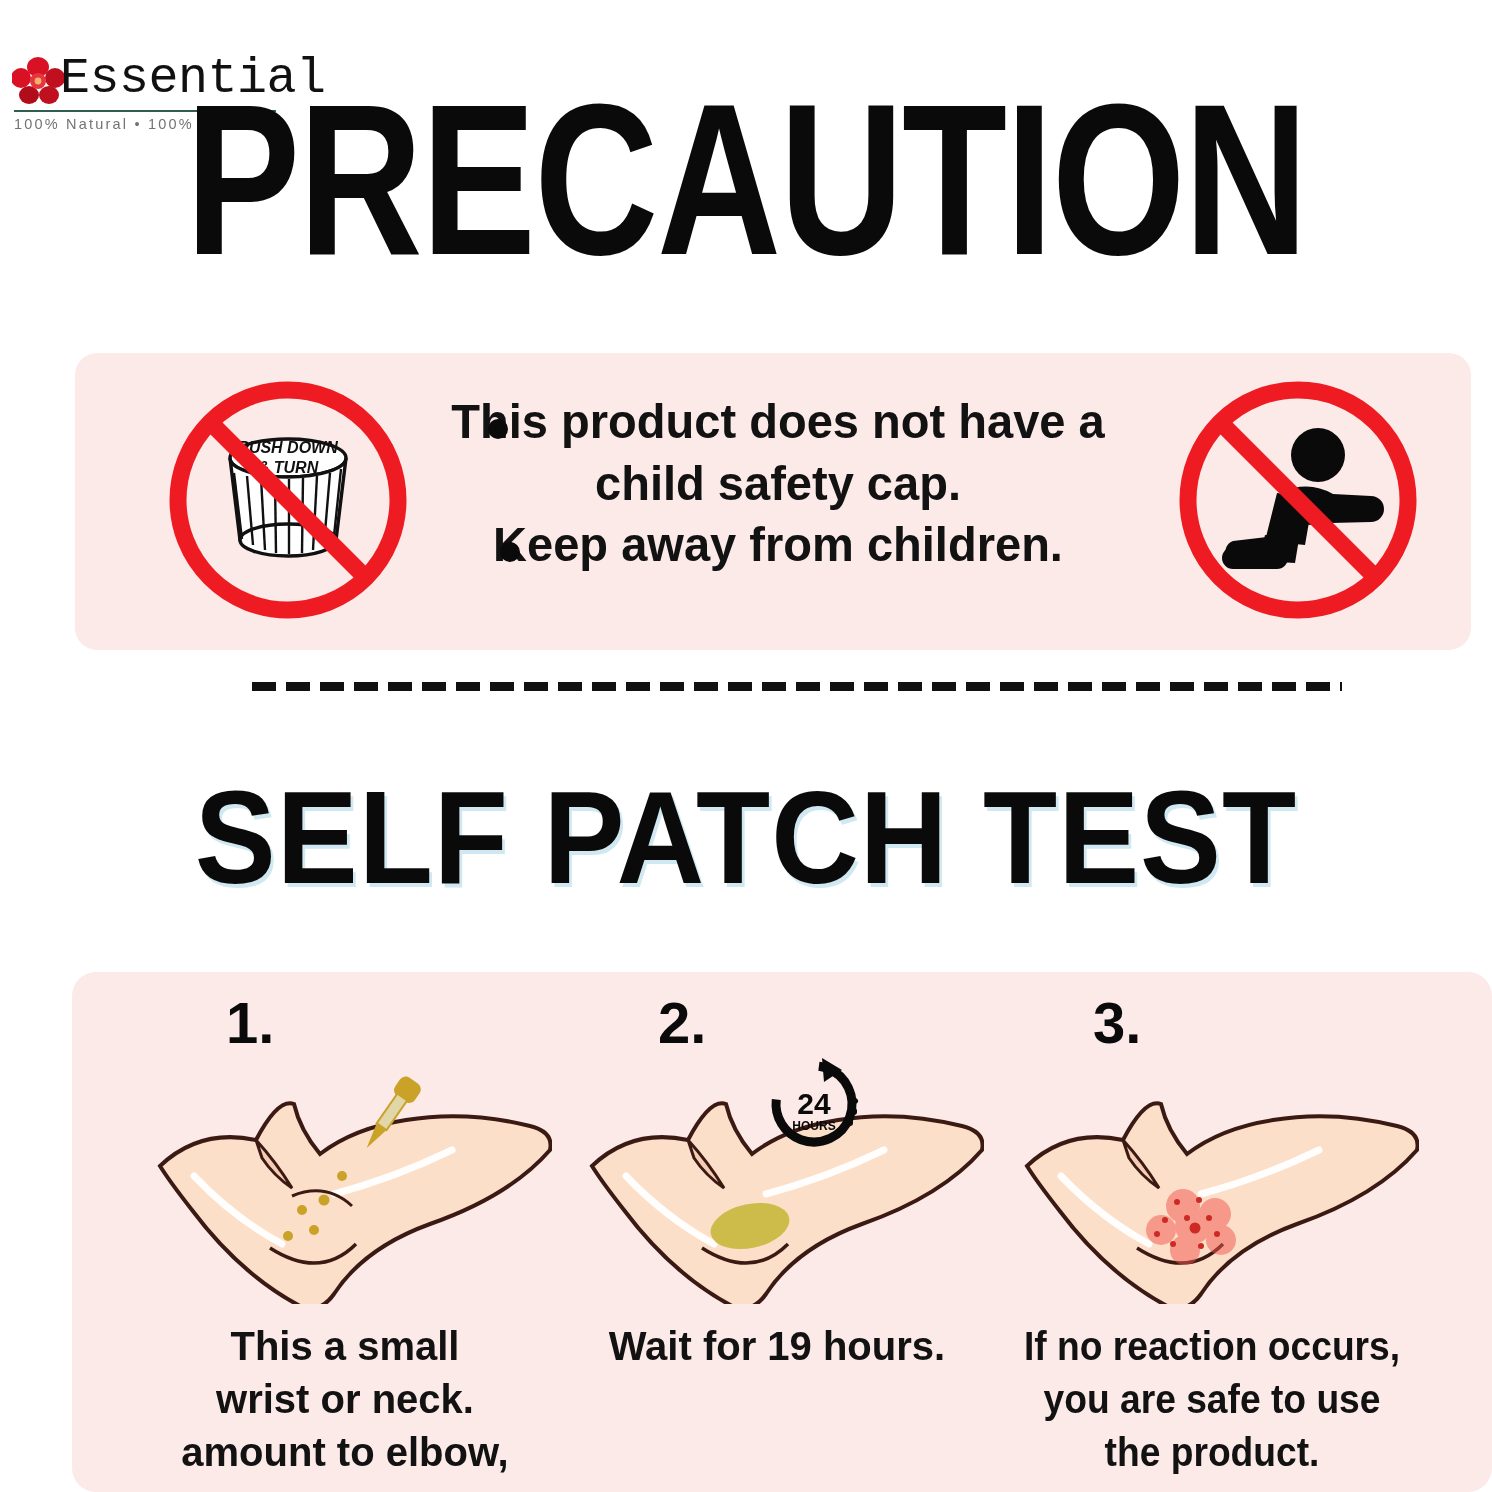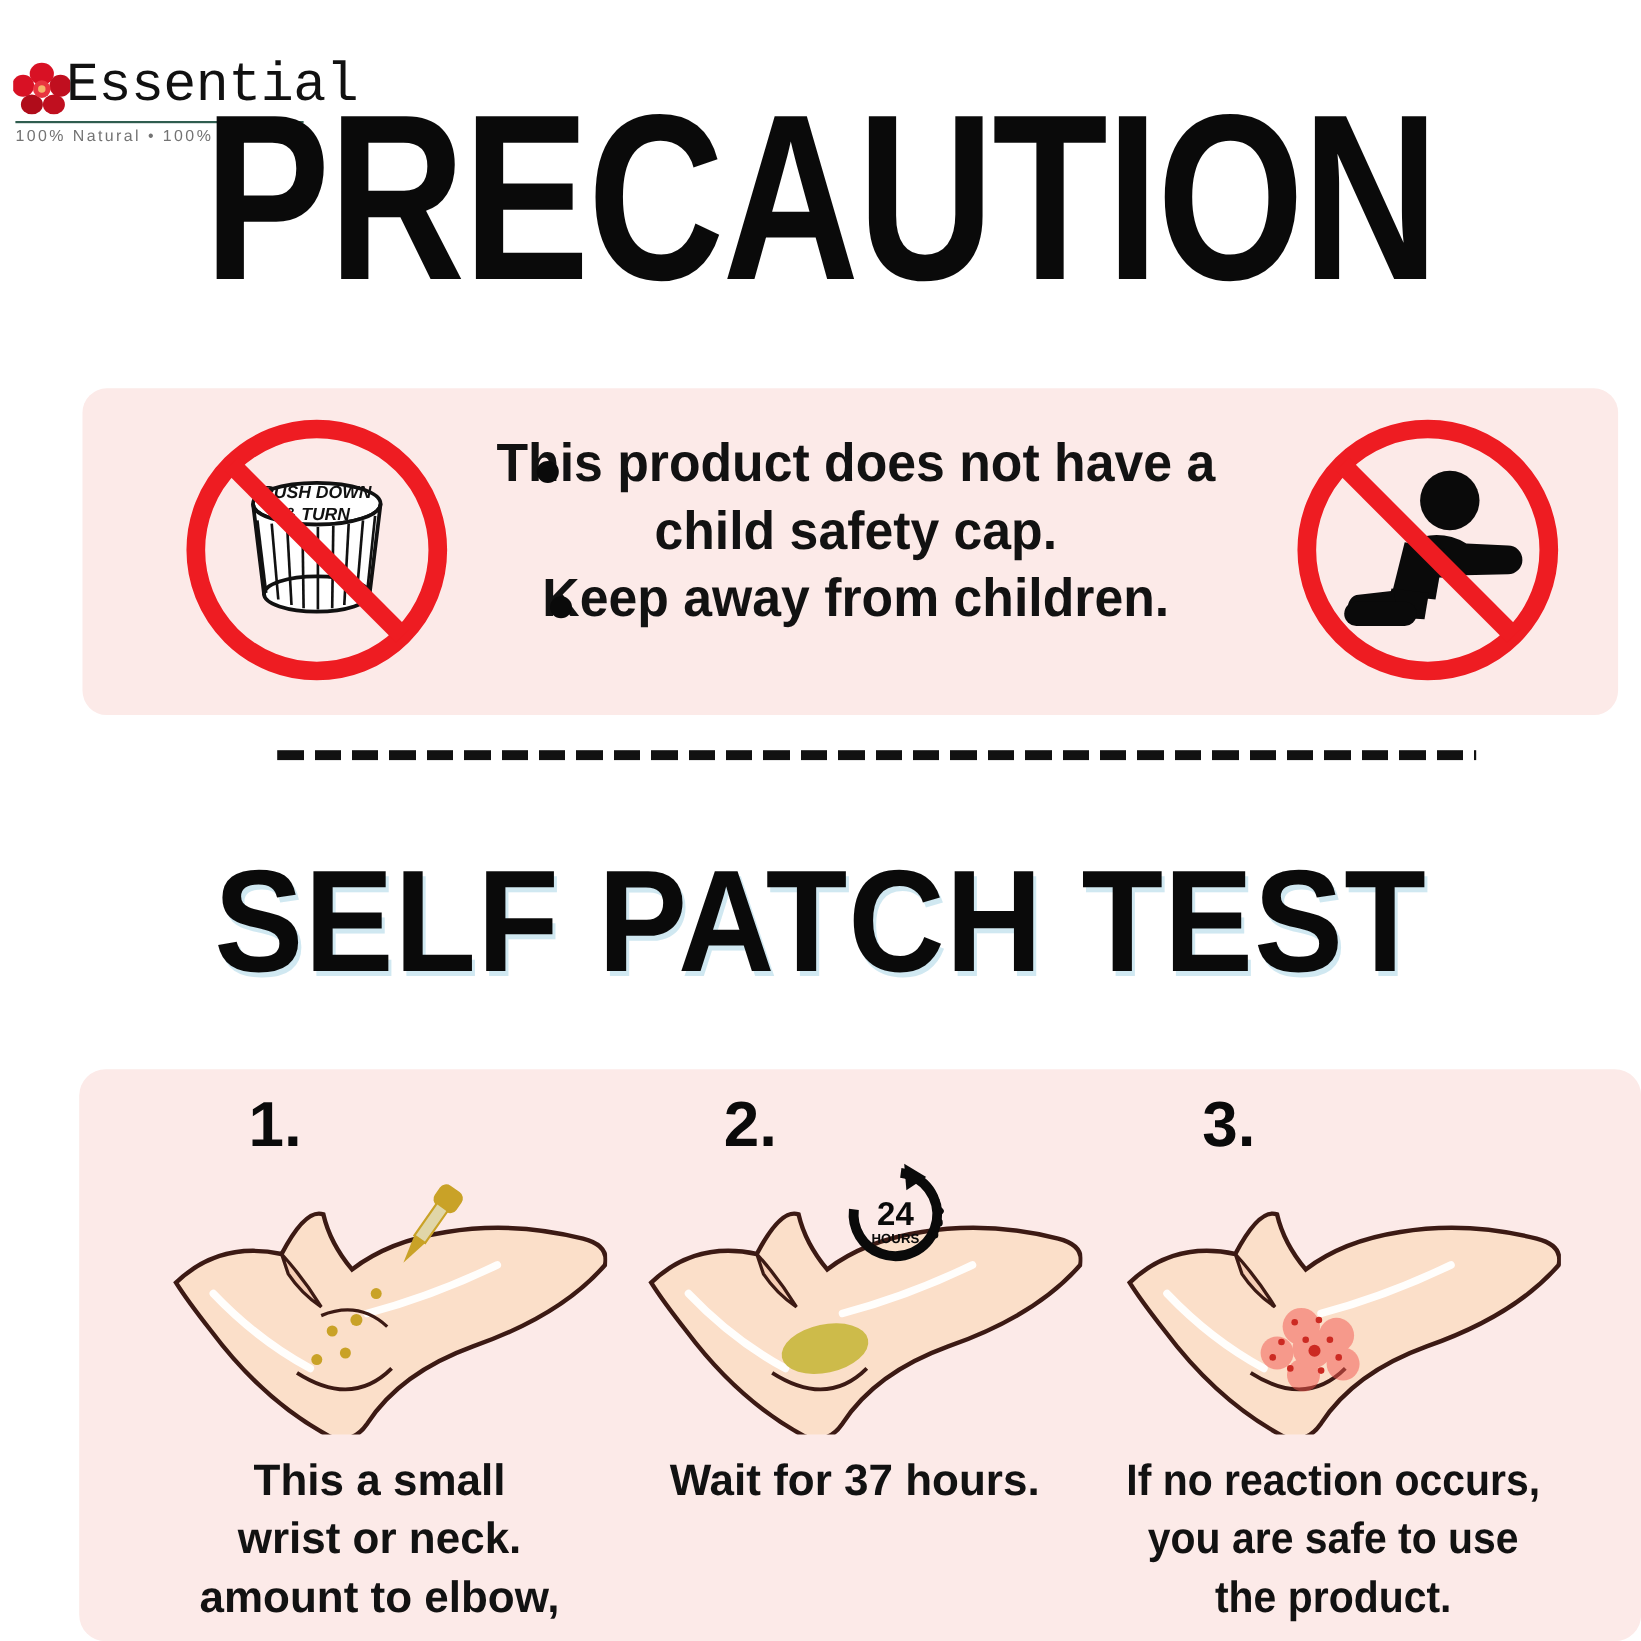--- a/index.html
+++ b/index.html
@@ -354,21 +354,21 @@
             <line x1="88" y1="55" x2="88" y2="56"></line>
             <line x1="84" y1="66" x2="84" y2="67"></line>
           </g>
           <path d="M56 2 l20 12 l-18 12 Z" fill="#0a0a0a"></path>
           <text x="48" y="58" text-anchor="middle" font-family="Liberation Sans, sans-serif" font-size="30" font-weight="700" fill="#0a0a0a">24</text>
           <text x="48" y="74" text-anchor="middle" font-family="Liberation Sans, sans-serif" font-size="12" font-weight="700" fill="#0a0a0a">HOURS</text>
         </g>
       </svg>
     </div>
     <div class="step-caption">
-      <div>Wait for 37 hours.</div>
+      <div>Wait for 19 hours.</div>
     </div>
   </div>
 
   <div class="step" id="step-3">
     <div class="step-number">3.</div>
     <div class="step-art">
       <svg viewBox="0 0 414 250" width="414" height="250">
         <path d="M22 112 q40 -38 96 -26 q22 -42 38 -36 q6 26 26 50 q34 -26 86 -34 q60 -10 124 6 q24 6 20 24 q-40 46 -120 74 q-66 24 -96 70 q-14 20 -34 12 q-60 -32 -108 -96 q-22 -28 -32 -44 Z" fill="#fbdfc9" stroke="#3c1a14" stroke-width="4"></path>
         <path d="M118 86 q20 22 36 48 q-18 -12 -30 -30 Z" fill="#f6cdb4" stroke="#3c1a14" stroke-width="3"></path>
         <path d="M56 122 q40 42 88 68" fill="none" stroke="#ffffff" stroke-width="7" stroke-linecap="round" opacity="0.95"></path>

